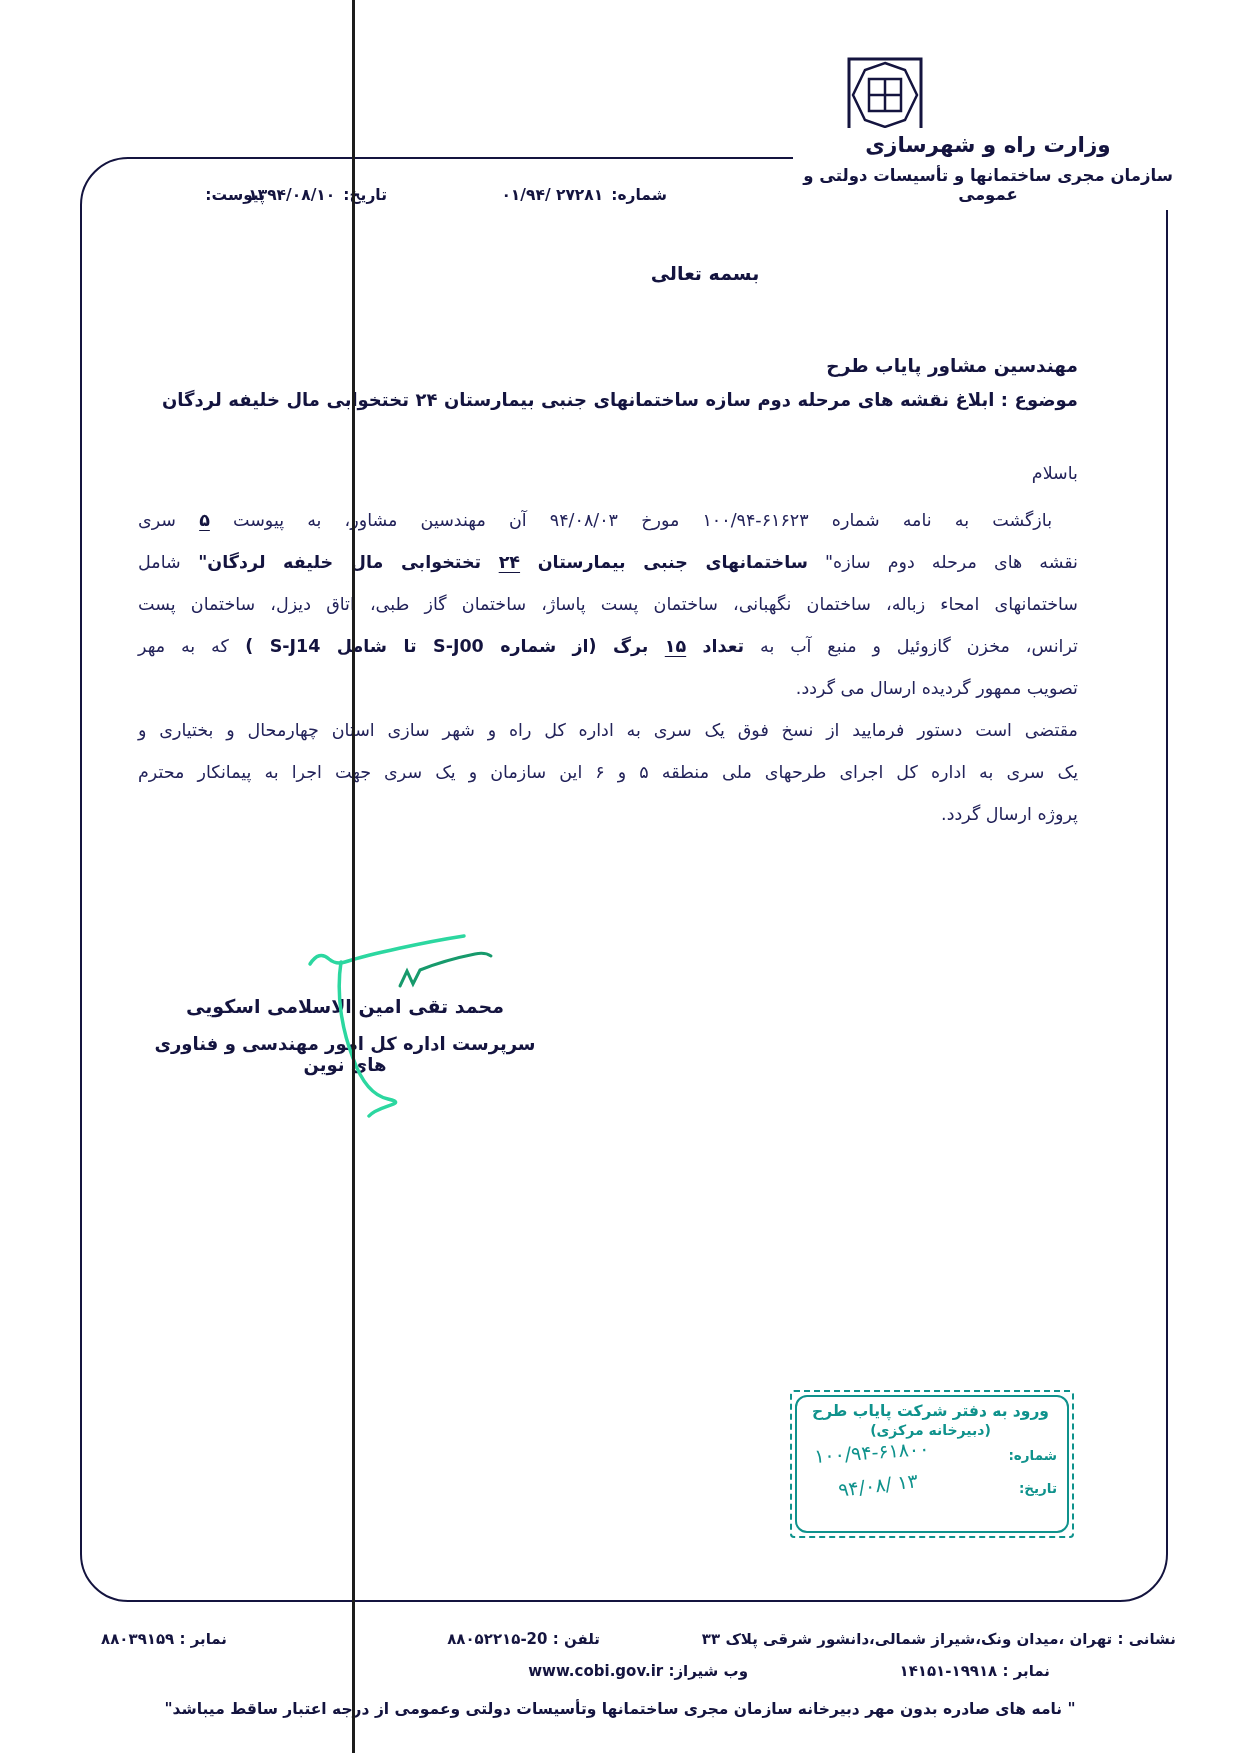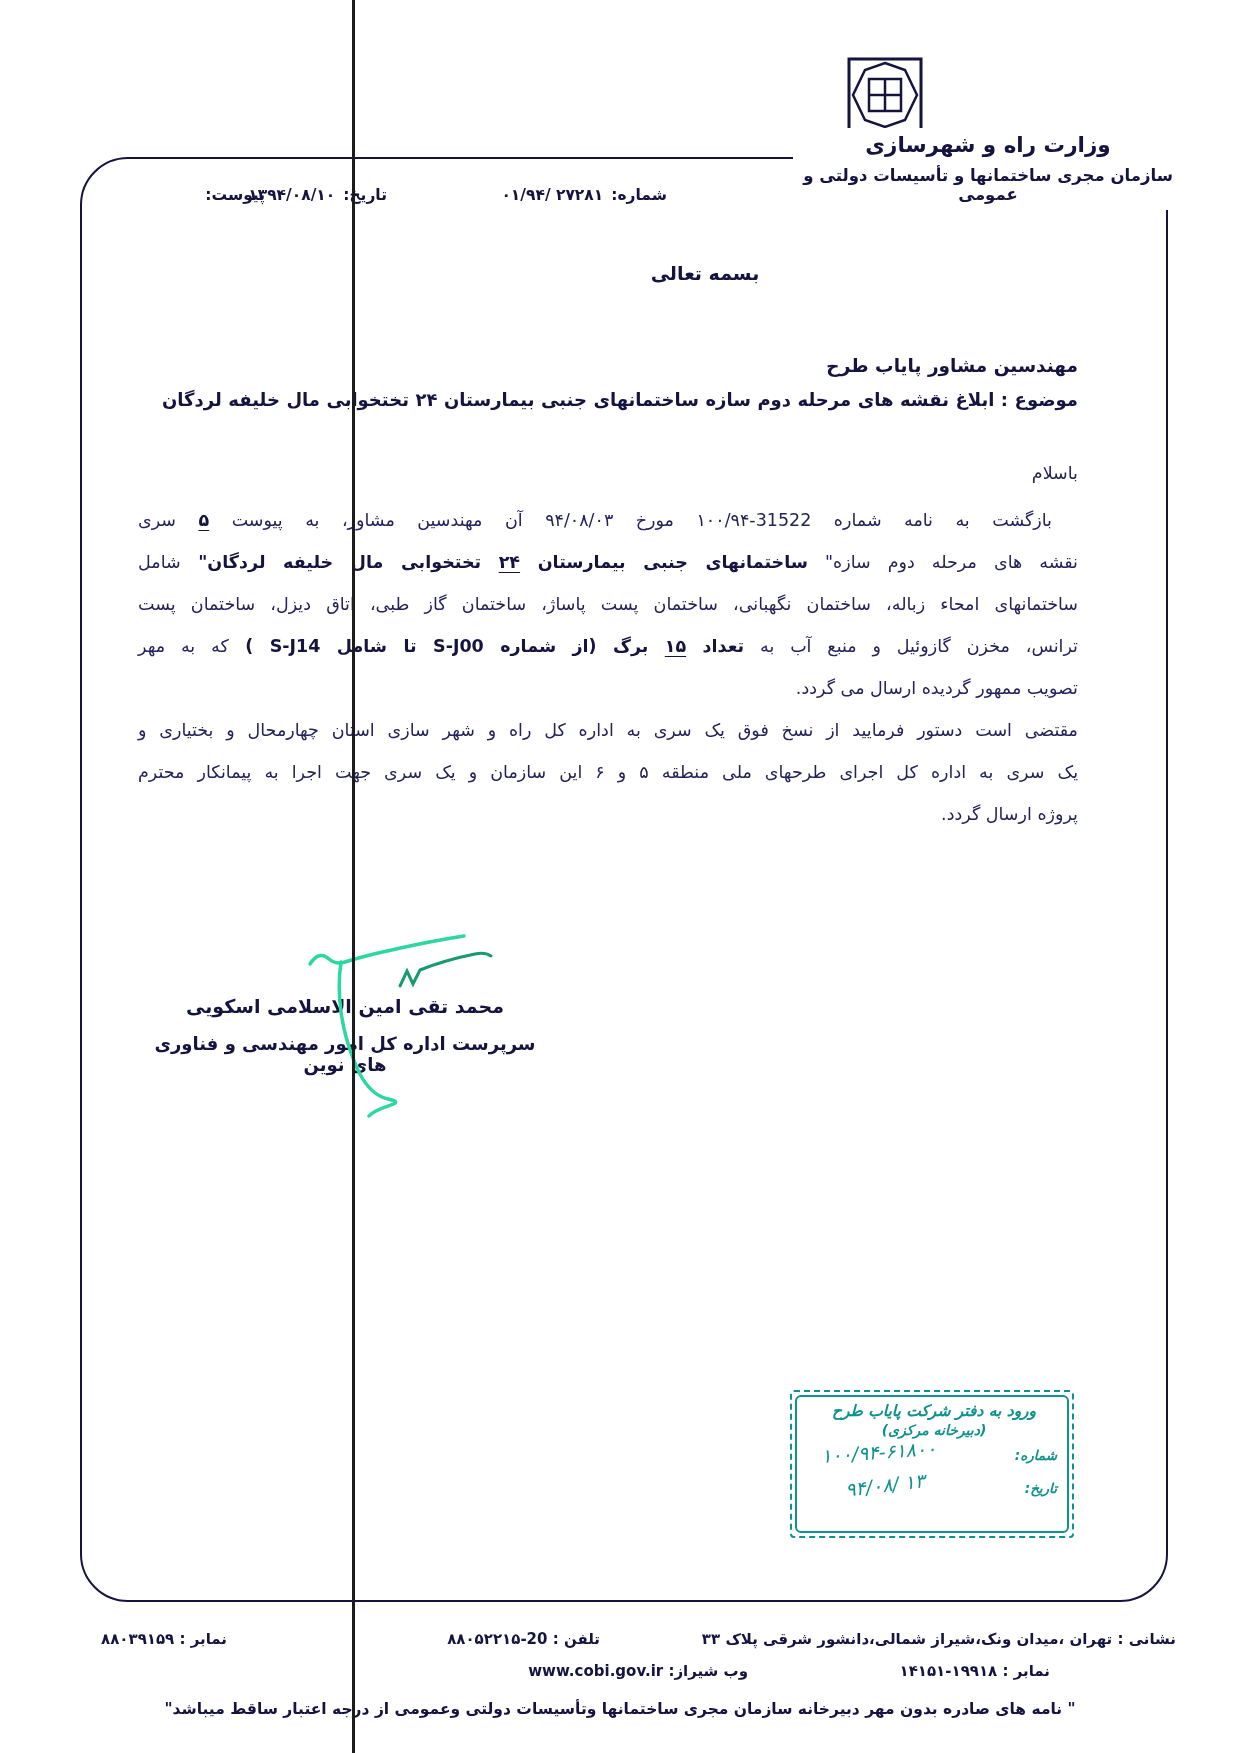--- a/index.html
+++ b/index.html
@@ -42,21 +42,21 @@
   .b{font-weight:bold;color:var(--ink-strong);}
   .u{text-decoration:underline;text-underline-offset:4px;}
   
   .signature-svg{position:absolute;left:270px;top:900px;z-index:5;}
   .sign-block{position:absolute;top:995px;left:150px;width:390px;text-align:center;z-index:4;color:var(--ink-strong);}
   .sign-name{font-size:19px;font-weight:bold;}
   .sign-title{font-size:18px;font-weight:bold;margin-top:16px;}
   
   .stamp{position:absolute;left:790px;top:1390px;width:274px;height:138px;z-index:3;
     border:2px dashed var(--stamp);border-radius:4px;padding:3px;color:var(--stamp);}
-  .stamp-inner{border:2px solid var(--stamp);border-radius:6px;height:100%;box-sizing:border-box;padding:5px 8px 2px 12px;text-align:center;font-style:italic;}
+  .stamp-inner{border:2px solid var(--stamp);border-radius:12px;height:100%;box-sizing:border-box;padding:5px 8px 2px 5px;text-align:center;}
   .stamp-title{font-size:15.5px;font-weight:bold;white-space:nowrap;}
   .stamp-sub{font-size:14px;font-weight:bold;margin-top:2px;}
   .stamp-row{position:relative;height:30px;margin-top:3px;text-align:right;}
   .stamp-label{position:absolute;right:2px;top:6px;font-weight:bold;font-size:13.5px;}
   .stamp-value{position:absolute;left:12px;top:0;direction:ltr;unicode-bidi:isolate;font-size:19px;
     transform:rotate(-4deg);letter-spacing:1.5px;white-space:nowrap;}
   .stamp-value.date{left:36px;transform:rotate(-7deg);}
   
   .f{position:absolute;font-weight:bold;font-size:15px;color:var(--ink-strong);white-space:nowrap;z-index:2;}
   #f-address{top:1630px;right:64px;}
@@ -99,21 +99,21 @@
   <div class="fg" id="fg-attach">
     <span>پیوست:</span>
   </div>
 
   <div class="besmele">بسمه تعالی</div>
   <div class="addressee">مهندسین مشاور پایاب طرح</div>
   <div class="subject">موضوع : ابلاغ نقشه های  مرحله دوم  سازه ساختمانهای جنبی بیمارستان ۲۴ تختخوابی مال خلیفه لردگان</div>
   <div class="salutation">باسلام</div>
 
   <div class="body">
-      <div class="body-line just indent"><span>بازگشت به نامه شماره </span><span class="ltr">۱۰۰/۹۴-31522</span><span> مورخ </span><span class="ltr">۹۴/۰۸/۰۳</span><span> آن مهندسین مشاور، به پیوست </span><span class="b u">۵</span><span> سری</span></div>
+      <div class="body-line just indent"><span>بازگشت به نامه شماره </span><span class="ltr">۱۰۰/۹۴-۶۱۶۲۳</span><span> مورخ </span><span class="ltr">۹۴/۰۸/۰۳</span><span> آن مهندسین مشاور، به پیوست </span><span class="b u">۵</span><span> سری</span></div>
       <div class="body-line just"><span>نقشه های مرحله دوم سازه" </span><span class="b">ساختمانهای جنبی بیمارستان </span><span class="b u">۲۴</span><span class="b"> تختخوابی مال خلیفه لردگان" </span><span>شامل</span></div>
       <div class="body-line just"><span>ساختمانهای امحاء زباله، ساختمان نگهبانی، ساختمان پست پاساژ، ساختمان گاز طبی، اتاق دیزل، ساختمان پست</span></div>
       <div class="body-line just"><span>ترانس، مخزن گازوئیل و منبع آب به </span><span class="b">تعداد </span><span class="b u">۱۵</span><span class="b"> برگ (از شماره </span><span class="b ltr">S-J00</span><span class="b"> تا شامل </span><span class="b ltr">S-J14</span><span class="b"> ) </span><span>که به مهر</span></div>
       <div class="body-line"><span>تصویب ممهور گردیده ارسال می گردد.</span></div>
       <div class="body-line just"><span>مقتضی است دستور فرمایید از نسخ فوق یک سری به اداره کل راه و شهر سازی استان چهارمحال و بختیاری و</span></div>
       <div class="body-line just"><span>یک سری به اداره کل اجرای طرحهای ملی منطقه ۵ و ۶ این سازمان و یک سری جهت اجرا به پیمانکار محترم</span></div>
       <div class="body-line"><span>پروژه ارسال گردد.</span></div>
     </div>
 
   <svg class="signature-svg" width="260" height="230" viewBox="0 0 260 230">

